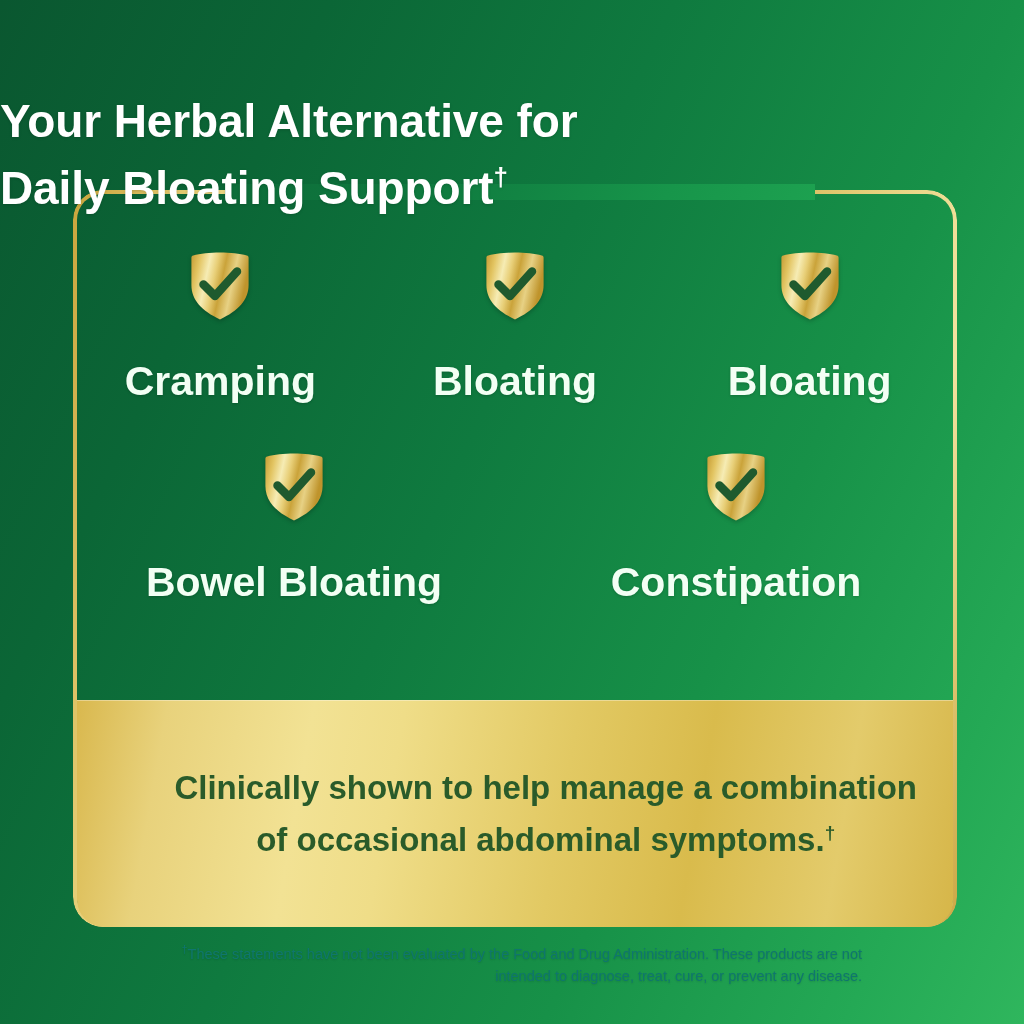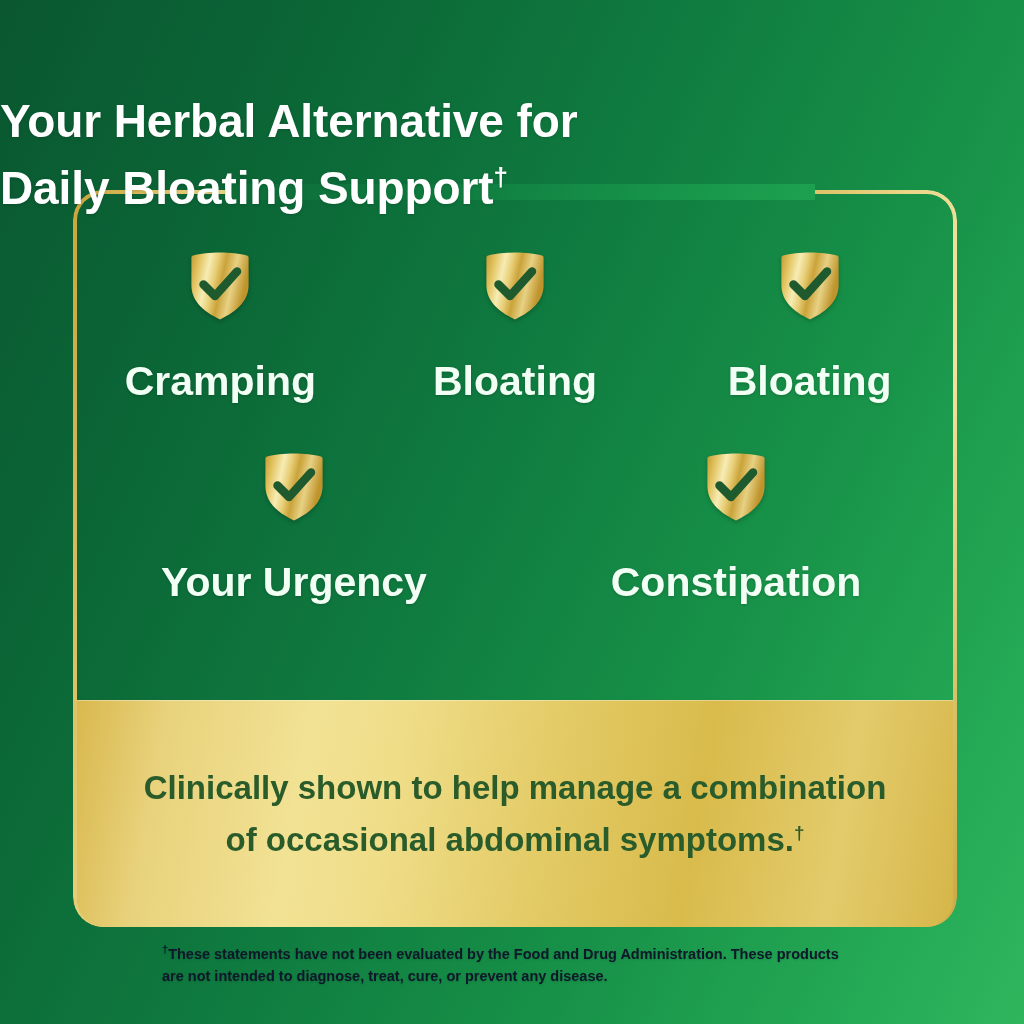--- a/index.html
+++ b/index.html
@@ -143,21 +143,21 @@
         #e8d27c 10%,
         #f2e294 26%,
         #efdd88 36%,
         #e2c963 55%,
         #d9bb4c 70%,
         #e3cb6b 86%,
         #d6b649 100%);
     z-index:4;
     display:flex;
     align-items:center;
-    justify-content:center;
+    justify-content:flex-end;
     box-shadow:inset 0 1px 0 rgba(255,255,255,0.35);
   }
   .banner-text {
     text-align:center;
     font-size:33px;
     font-weight:700;
     color:#2a5b2a;
     line-height:1.55;
     padding:0 36px;
   }
@@ -167,24 +167,24 @@
     line-height:0;
   }
 
   
   .disclaimer {
     position:absolute;
     left:50%;
     transform:translateX(-50%);
     top:944px;
     width:700px;
-    text-align:left;
+    text-align:right;
     font-size:14.5px;
-    font-weight:700;
-    color:#0f172a;
+    font-weight:400;
+    color:#0f766e;
     line-height:1.5;
     z-index:5;
     text-shadow:0 1px 2px rgba(0,0,0,0.14);
   }
   .disc-dagger {
     font-size:11px;
     vertical-align:super;
     line-height:0;
   }
 </style>
@@ -239,21 +239,21 @@
       <div class="cell-label">Bloating</div>
     </div>
   </div>
 
   <div class="grid-row">
     <div class="cell">
       <svg class="shield" viewBox="0 0 60 68">
         <path d="M30 0.5 C20 0.5 10 1.6 3.2 3.4 C2.0 3.7 1.4 4.6 1.4 5.8 L1.4 33 C1.4 48 12 59 30 67.4 C48 59 58.6 48 58.6 33 L58.6 5.8 C58.6 4.6 58.0 3.7 56.8 3.4 C50 1.6 40 0.5 30 0.5 Z" fill="url(#sg1)"></path>
         <path d="M13.5 32.5 L25 44 L47 19.5" fill="none" stroke="#1f5a2e" stroke-width="8.5" stroke-linecap="round" stroke-linejoin="round"></path>
       </svg>
-      <div class="cell-label">Your Urgency</div>
+      <div class="cell-label">Bowel Bloating</div>
     </div>
 
 
     <div class="cell">
       <svg class="shield" viewBox="0 0 60 68">
         <path d="M30 0.5 C20 0.5 10 1.6 3.2 3.4 C2.0 3.7 1.4 4.6 1.4 5.8 L1.4 33 C1.4 48 12 59 30 67.4 C48 59 58.6 48 58.6 33 L58.6 5.8 C58.6 4.6 58.0 3.7 56.8 3.4 C50 1.6 40 0.5 30 0.5 Z" fill="url(#sg1)"></path>
         <path d="M13.5 32.5 L25 44 L47 19.5" fill="none" stroke="#1f5a2e" stroke-width="8.5" stroke-linecap="round" stroke-linejoin="round"></path>
       </svg>
       <div class="cell-label">Constipation</div>
     </div>

